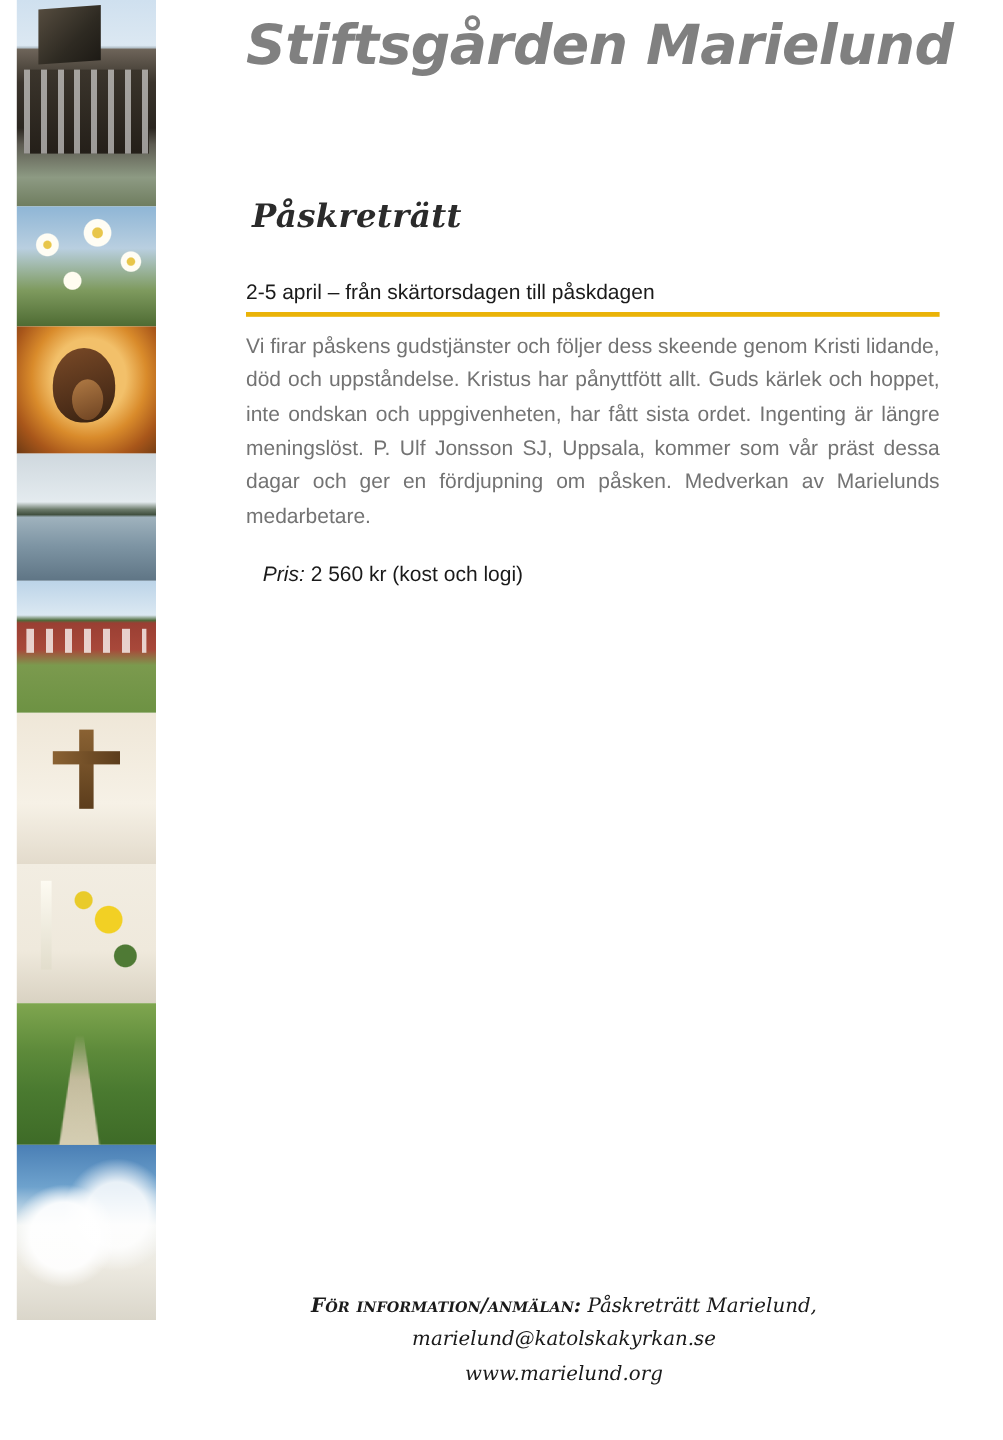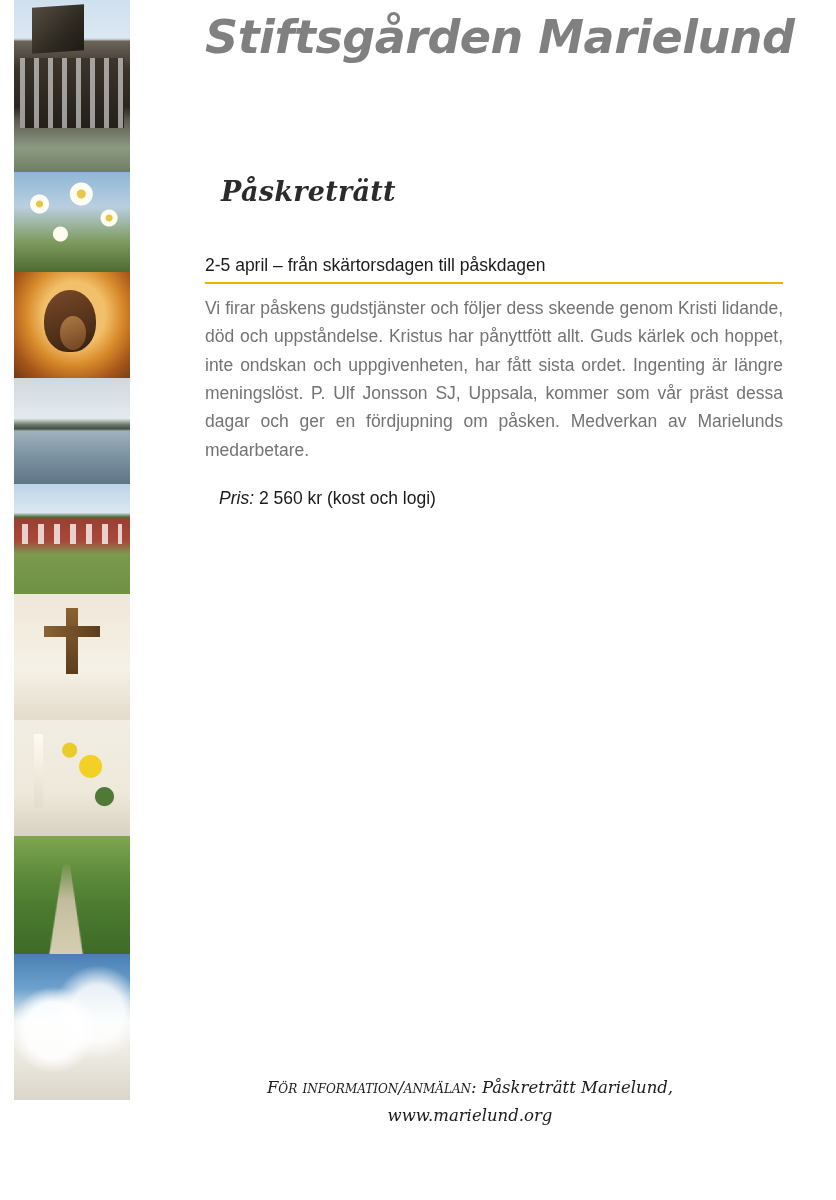--- a/index.html
+++ b/index.html
@@ -198,36 +198,36 @@
     padding-top: 10px;
     font-family: "DejaVu Sans", sans-serif;
     font-size: 46px;
     font-weight: bold;
     font-style: italic;
     letter-spacing: -0.5px;
     color: #808080;
   }
 
   .event-title {
-    margin: 16px;
+    margin: 5px;
     padding-top: 96px;
     font-family: "DejaVu Serif", serif;
     font-size: 27px;
     font-style: italic;
     color: #2b2b2b;
     letter-spacing: 0.3px;
   }
 
   .date-line {
     margin: 0;
     padding-top: 32px;
     padding-bottom: 6px;
     font-size: 17.5px;
     color: #1a1a1a;
-    border-bottom: 2px solid #eab308;
+    border-bottom: 4px solid #eab308;
     width: 578px;
   }
 
   .body-text {
     margin: 0;
     padding-top: 10px;
     width: 578px;
     font-size: 17.5px;
     line-height: 1.62;
     color: #737373;
@@ -254,21 +254,21 @@
     width: 640px;
     text-align: center;
     font-family: "DejaVu Serif", serif;
     font-style: italic;
     font-size: 16.5px;
     line-height: 1.72;
     color: #1a1a1a;
   }
   .footer-label {
     font-variant: small-caps;
-    font-weight: normal;
+    font-weight: bold;
     font-style: italic;
     margin-top: 34px;
   }
 </style>
 </head>
 <body>
 
 <div class="photo-strip">
   <div class="photo ph-manor"></div>
   <div class="photo ph-daisies"></div>
@@ -296,14 +296,15 @@
     <span>2 560 kr (kost och logi)</span>
   </p>
 
 </div>
 
 <div class="footer">
   <div>
     <span class="footer-label">För information/anmälan:</span>
     <span>Påskreträtt Marielund,</span>
   </div>
+  <div>marielund@katolskakyrkan.se</div>
   <div>www.marielund.org</div>
 </div>
 
 </body></html>

